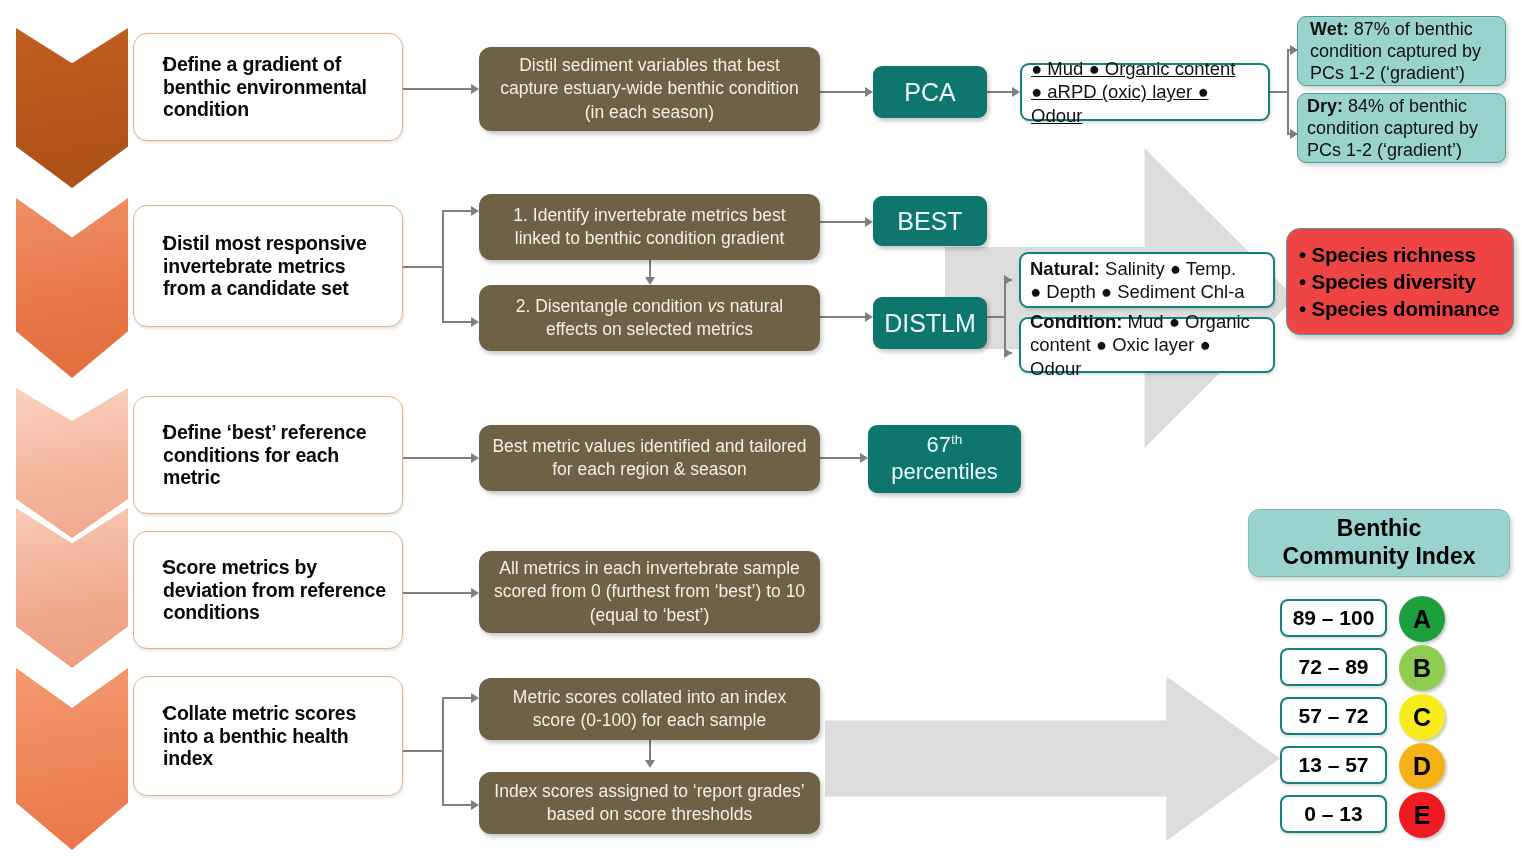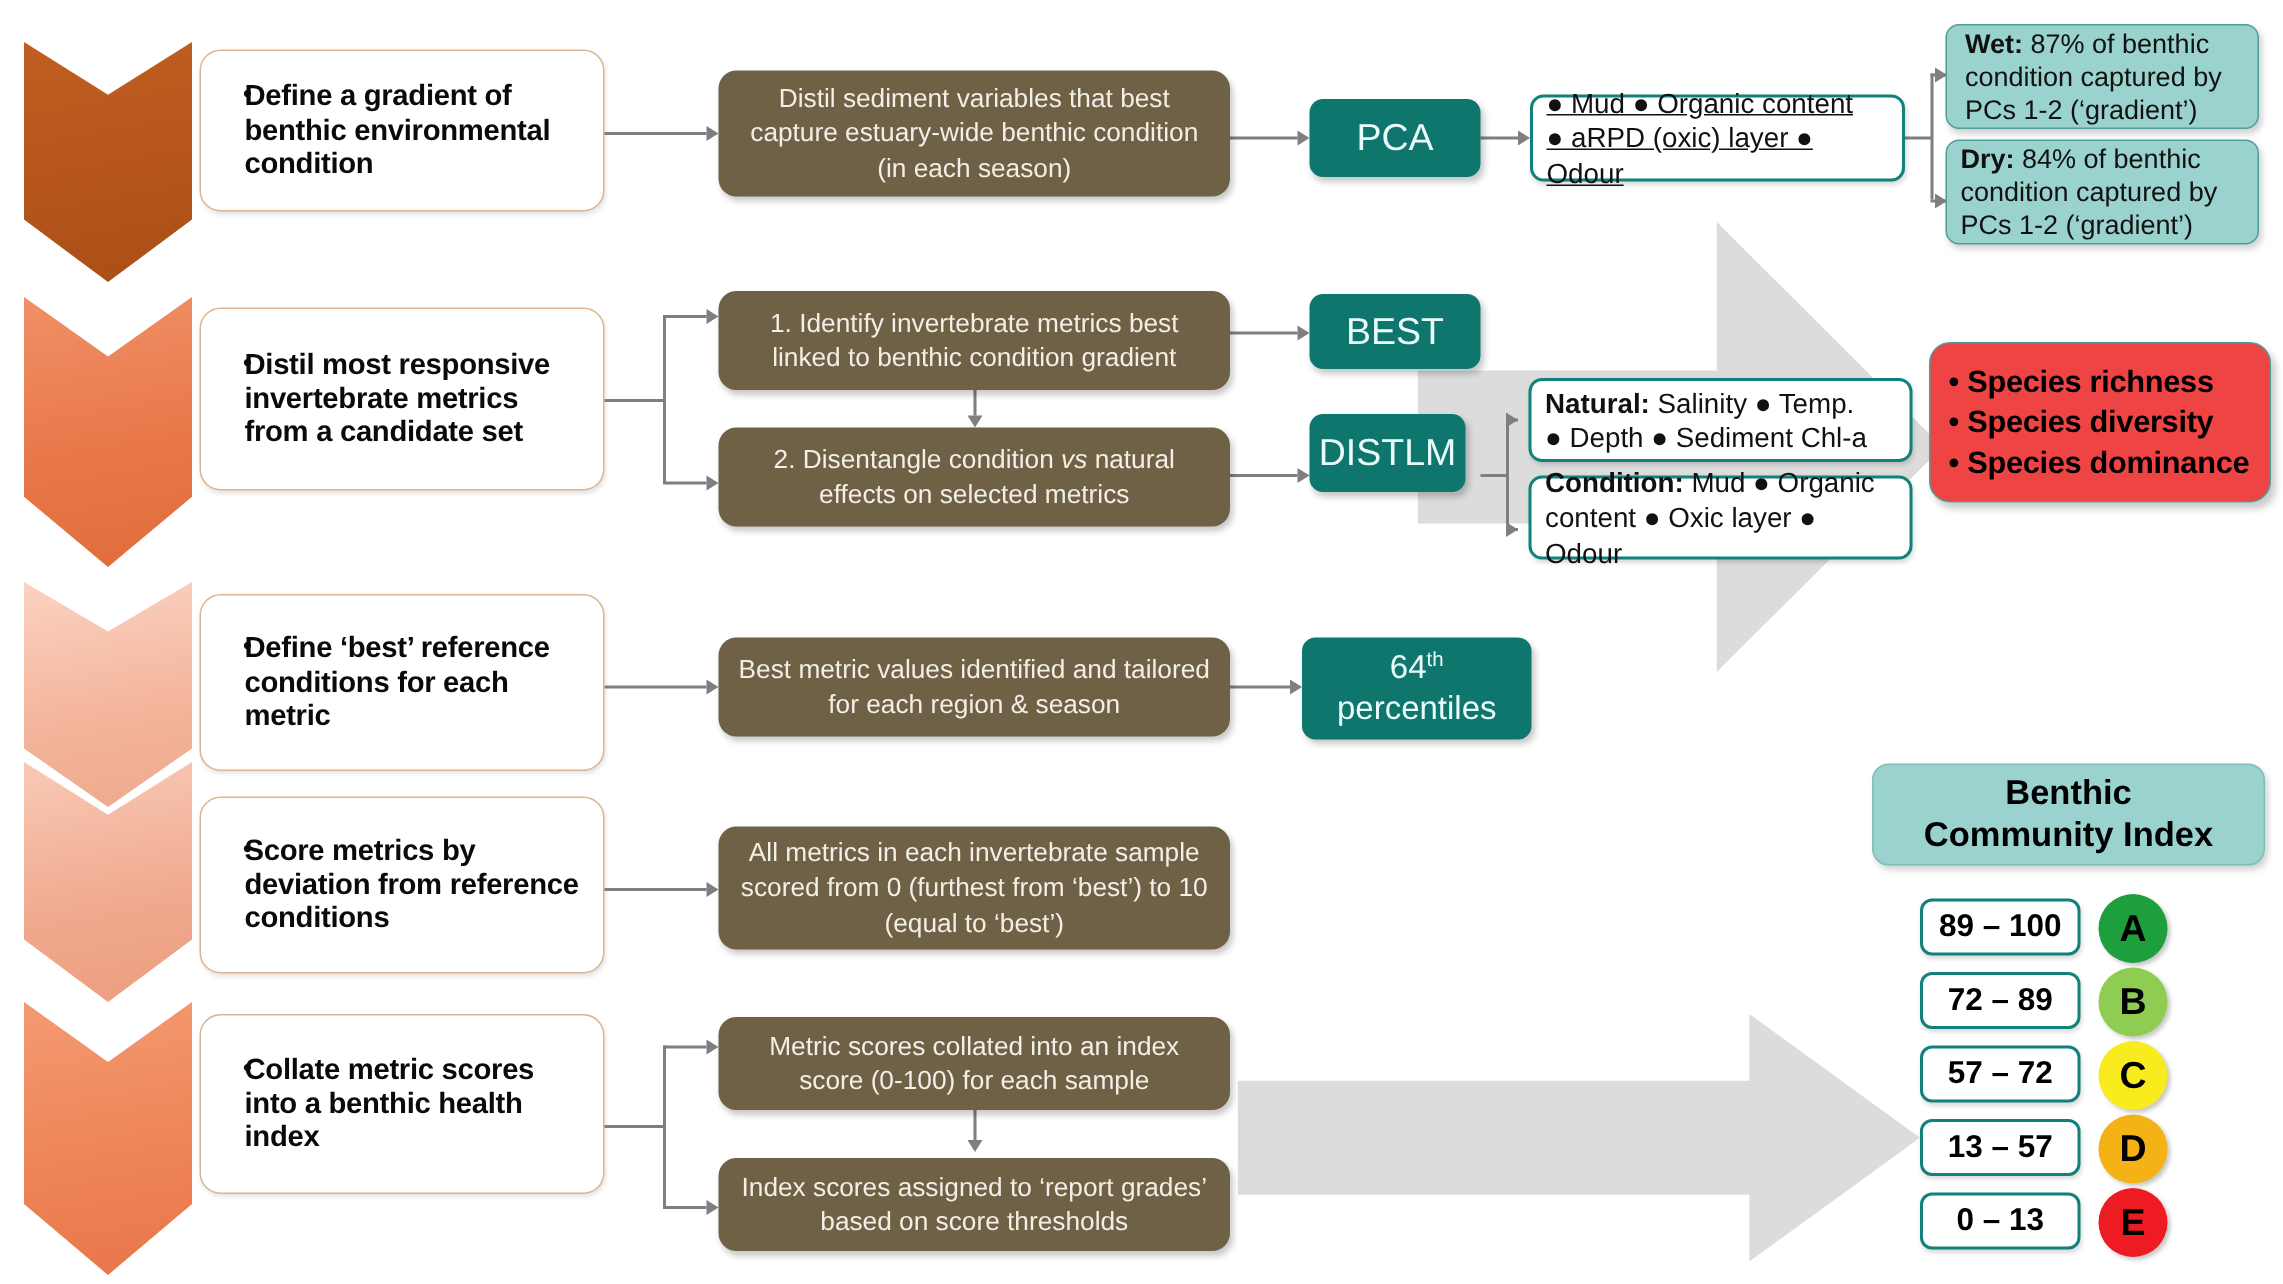--- a/index.html
+++ b/index.html
@@ -279,21 +279,21 @@
   </div>
 
   <div class="brown-box" style="left:479px; top:285px; width:341px; height:66px; z-index:2;">
     <span><span>2. Disentangle condition </span><em class="it">vs</em><span> natural effects on selected metrics</span></span>
   </div>
 
   <div class="teal-box" style="left:873px; top:196px; width:114px; height:50px; z-index:2;">
     <span>BEST</span>
   </div>
 
-  <div class="teal-box" style="left:873px; top:276px; width:104px; height:52px; z-index:2;">
+  <div class="teal-box" style="left:873px; top:297px; width:114px; height:52px; z-index:2;">
     <span>DISTLM</span>
   </div>
 
   <div class="tealline-box" style="left:1019px; top:252px; width:256px; height:56px; z-index:2;">
     <div>
       <div><b>Natural:</b><span> Salinity ● Temp.</span></div>
       <div>● Depth ● Sediment Chl-a</div>
     </div>
   </div>
 
@@ -333,21 +333,21 @@
   <div class="ln h" style="left:1004px; top:279px; width:8px;"></div>
   <div class="arrowhead" style="left:1004px; top:275px;"></div>
   <div class="ln h" style="left:1004px; top:352px; width:8px;"></div>
   <div class="arrowhead" style="left:1004px; top:348px;"></div>
 
   <div class="brown-box" style="left:479px; top:425px; width:341px; height:66px; z-index:2;">
     <span>Best metric values identified and tailored for each region &amp; season</span>
   </div>
 
   <div class="teal-box small" style="left:868px; top:425px; width:153px; height:68px; z-index:2; flex-direction:column;">
-    <div><span>64</span><sup>th</sup></div>
+    <div><span>67</span><sup>th</sup></div>
     <div>percentiles</div>
   </div>
 
   <div class="ln h" style="left:403px; top:457px; width:68px;"></div>
   <div class="arrowhead" style="left:471px; top:453px;"></div>
   <div class="ln h" style="left:820px; top:457px; width:40px;"></div>
   <div class="arrowhead" style="left:860px; top:453px;"></div>
 
   <div class="brown-box" style="left:479px; top:551px; width:341px; height:82px; z-index:2;">
     <span>All metrics in each invertebrate sample scored from 0 (furthest from ‘best’) to 10 (equal to ‘best’)</span>

